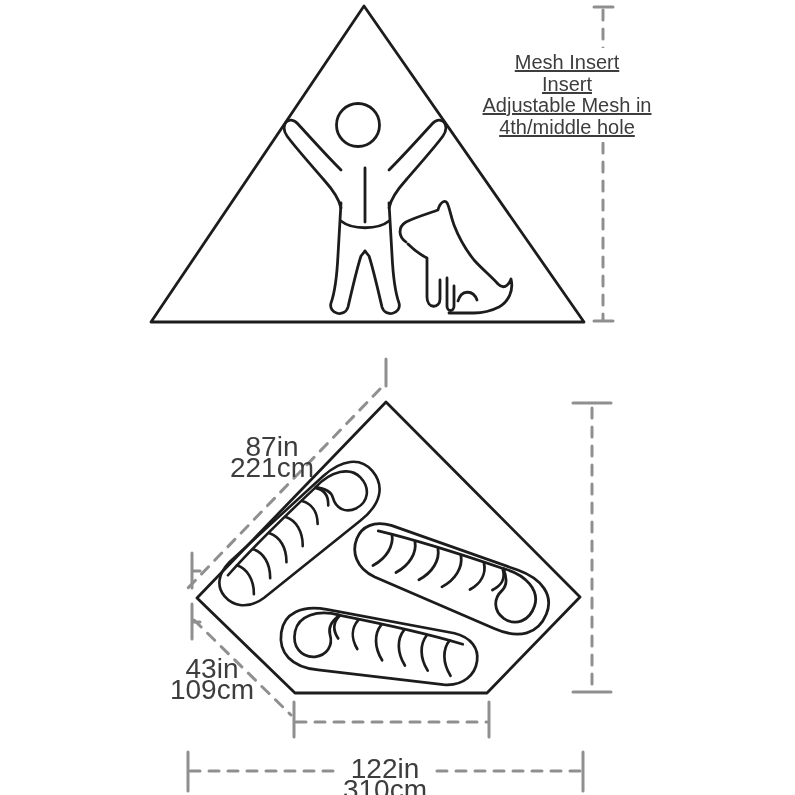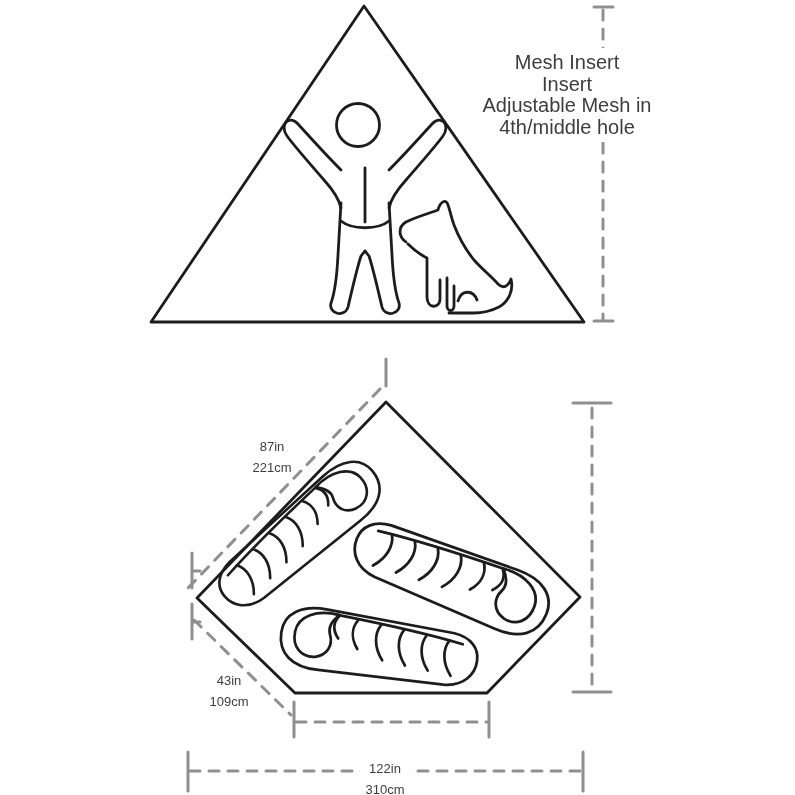--- a/index.html
+++ b/index.html
@@ -8,21 +8,21 @@
     width:795px;height:795px;
     background:#ffffff;
     font-family:"Liberation Sans", sans-serif;
     overflow:hidden;
   }
   #lineart{position:absolute;top:0;left:0;z-index:1;}
   .lbl{
     position:absolute;
     z-index:2;
     color:#3d3d3d;
-    font-size:13px;
+    font-size:28px;
     line-height:21px;
     text-align:center;
     transform:translateX(-50%);
     white-space:nowrap;
   }
   .lbl.bg{background:#ffffff;padding:1px 6px;}
   .note{
     position:absolute;
     z-index:2;
     color:#3d3d3d;
@@ -111,34 +111,34 @@
       </g>
 
       <g>
         <path d="M 190 771 L 581 771" stroke-dasharray="10 9"></path>
         <path d="M 188 752 L 188 791"></path>
         <path d="M 583 752 L 583 791"></path>
       </g>
     </g>
   </svg>
 
-  <div class="note" style="left:567px;top:48px;">
+  <div class="note" style="left:567px;top:48px;text-decoration:underline;">
     <div>Mesh Insert</div>
     <div>Insert</div>
     <div>Adjustable Mesh in</div>
     <div>4th/middle hole</div>
   </div>
 
   <div class="lbl" style="left:272px;top:436px;">
     <div>87in</div>
     <div>221cm</div>
   </div>
 
 
-  <div class="lbl" style="left:229px;top:658px;margin-top:12px;">
+  <div class="lbl" style="left:212px;top:658px;">
     <div>43in</div>
     <div>109cm</div>
   </div>
 
 
   <div class="lbl bg" style="left:385px;top:757px;">
     <div>122in</div>
     <div>310cm</div>
   </div>
 

